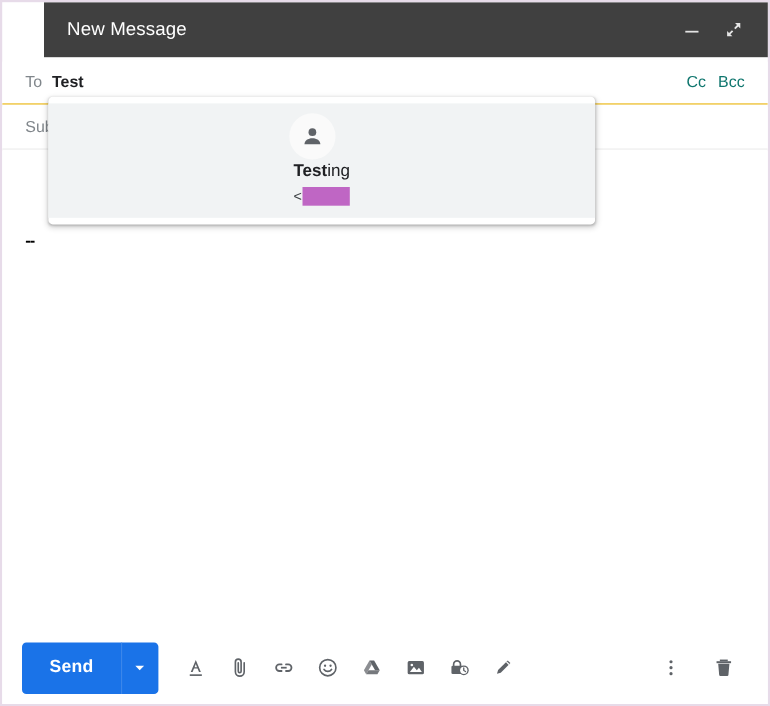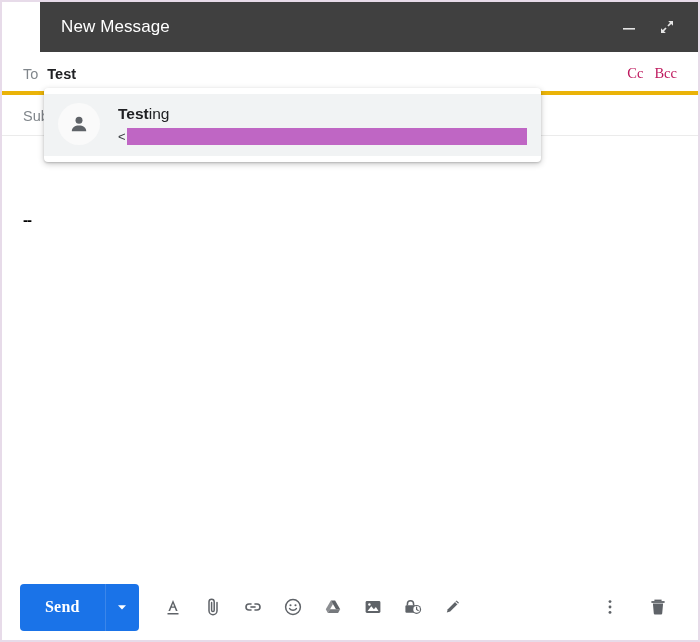--- a/index.html
+++ b/index.html
@@ -57,21 +57,21 @@
 
   
   .field-row {
     position: absolute;
     left: 0;
     width: 100%;
     height: 39px;
     display: flex;
     align-items: center;
     padding: 0 21px;
-    border-bottom: 4px solid #eab308;
+    border-bottom: 1px solid #eab308;
     background: #ffffff;
   }
   .row-to { top: 54px; }
   .row-subject { top: 95px; border-bottom: 1px solid #ebebeb; }
 
   .field-label {
     color: #80868b;
     font-size: 14.5px;
     margin-right: 9px;
     white-space: nowrap;
@@ -79,23 +79,22 @@
   .field-value {
     color: #202124;
     font-size: 14.5px;
     font-weight: bold;
     flex: 1;
     white-space: nowrap;
   }
   .ccbcc {
     display: flex;
     gap: 11px;
-    color: #be185d;
+    color: #0f766e;
     font-size: 14.5px;
-    font-family: Liberation Serif, serif;
   }
   .ccbcc span { cursor: pointer; }
 
   
   .ac-panel {
     position: absolute;
     left: 42px;
     top: 86px;
     width: 497px;
     background: #ffffff;
@@ -103,20 +102,21 @@
     box-shadow: 0 2px 6px rgba(0,0,0,.22), 0 1px 2px rgba(0,0,0,.16);
     padding: 6px 0;
     z-index: 20;
   }
   .ac-item {
     display: flex;
     align-items: center;
     background: #f1f3f4;
     padding: 9px 14px 11px 14px;
     cursor: pointer;
+    flex-direction: column;
   }
   .ac-avatar {
     width: 42px; height: 42px;
     border-radius: 50%;
     background: #fafafa;
     display: flex;
     align-items: center;
     justify-content: center;
     flex: 0 0 42px;
     margin-right: 18px;
@@ -184,21 +184,20 @@
   }
   .send-group {
     display: flex;
     align-items: stretch;
     background: #1a73e8;
     border-radius: 4px;
     height: 47px;
     overflow: hidden;
     cursor: pointer;
     margin-right: 14px;
-    font-family: Liberation Serif, serif;
   }
   .send-label {
     display: flex;
     align-items: center;
     padding: 0 25px;
     color: #ffffff;
     font-size: 16px;
     font-weight: bold;
     letter-spacing: .2px;
   }

